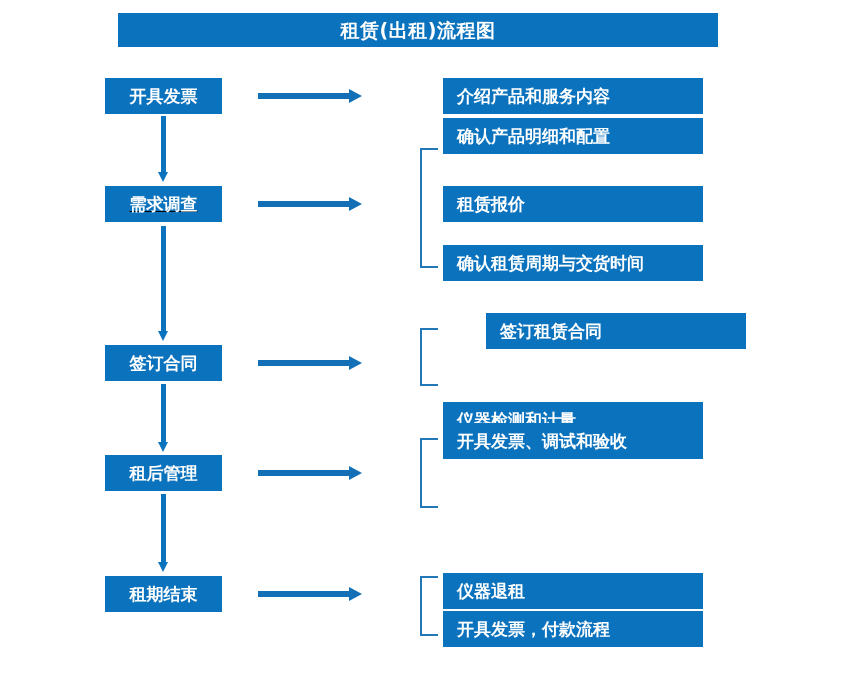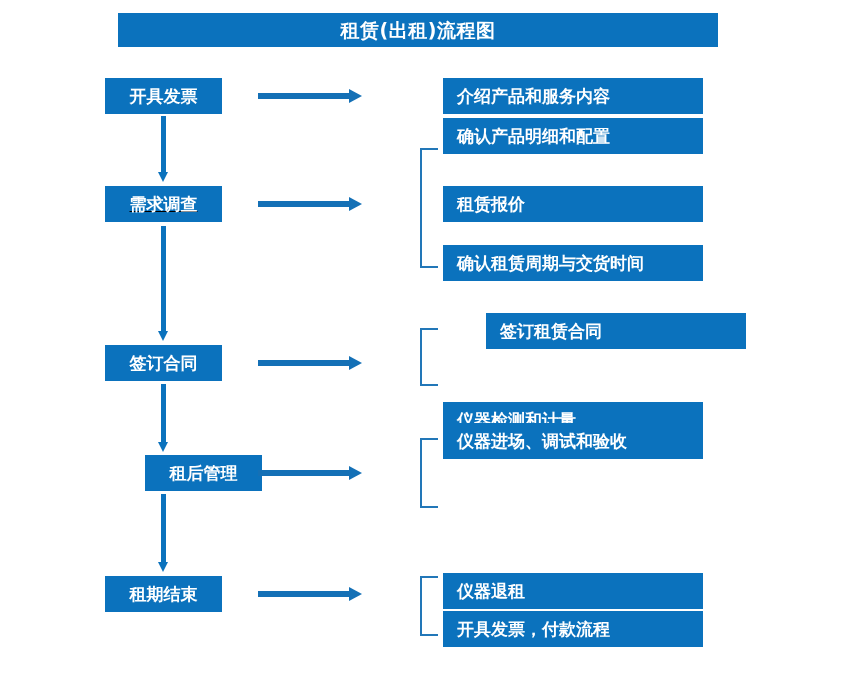--- a/index.html
+++ b/index.html
@@ -147,21 +147,21 @@
 
   <div class="box stage-box" style="top:78px;">
     <span class="box-text">开具发票</span>
   </div>
   <div class="box stage-box" style="top:186px;text-decoration:underline;">
     <span class="box-text">需求调查</span>
   </div>
   <div class="box stage-box" style="top:345px;">
     <span class="box-text">签订合同</span>
   </div>
-  <div class="box stage-box" style="top:455px;margin-left:40px;">
+  <div class="box stage-box" style="top:455px;">
     <span class="box-text">租后管理</span>
   </div>
   <div class="box stage-box" style="top:576px;">
     <span class="box-text">租期结束</span>
   </div>
 
   <div class="v-arrow" style="top:116px; height:66px;">
     <div class="shaft" style="height:56px;"></div>
     <div class="head" style="top:56px;"></div>
   </div>
@@ -216,21 +216,21 @@
   <div class="box detail-box" style="top:245px;">
     <span class="box-text">确认租赁周期与交货时间</span>
   </div>
   <div class="box detail-box" style="top:313px;margin-left:43px;">
     <span class="box-text">签订租赁合同</span>
   </div>
   <div class="box detail-box" style="top:374px;margin-top:28px;">
     <span class="box-text">仪器检测和计量</span>
   </div>
   <div class="box detail-box" style="top:423px;">
-    <span class="box-text">仪器进场、调试和验收</span>
+    <span class="box-text">开具发票、调试和验收</span>
   </div>
   <div class="box detail-box" style="top:561px;margin-top:12px;">
     <span class="box-text">仪器退租</span>
   </div>
   <div class="box detail-box" style="top:611px;">
     <span class="box-text">开具发票，付款流程</span>
   </div>
 
 </div>
 

